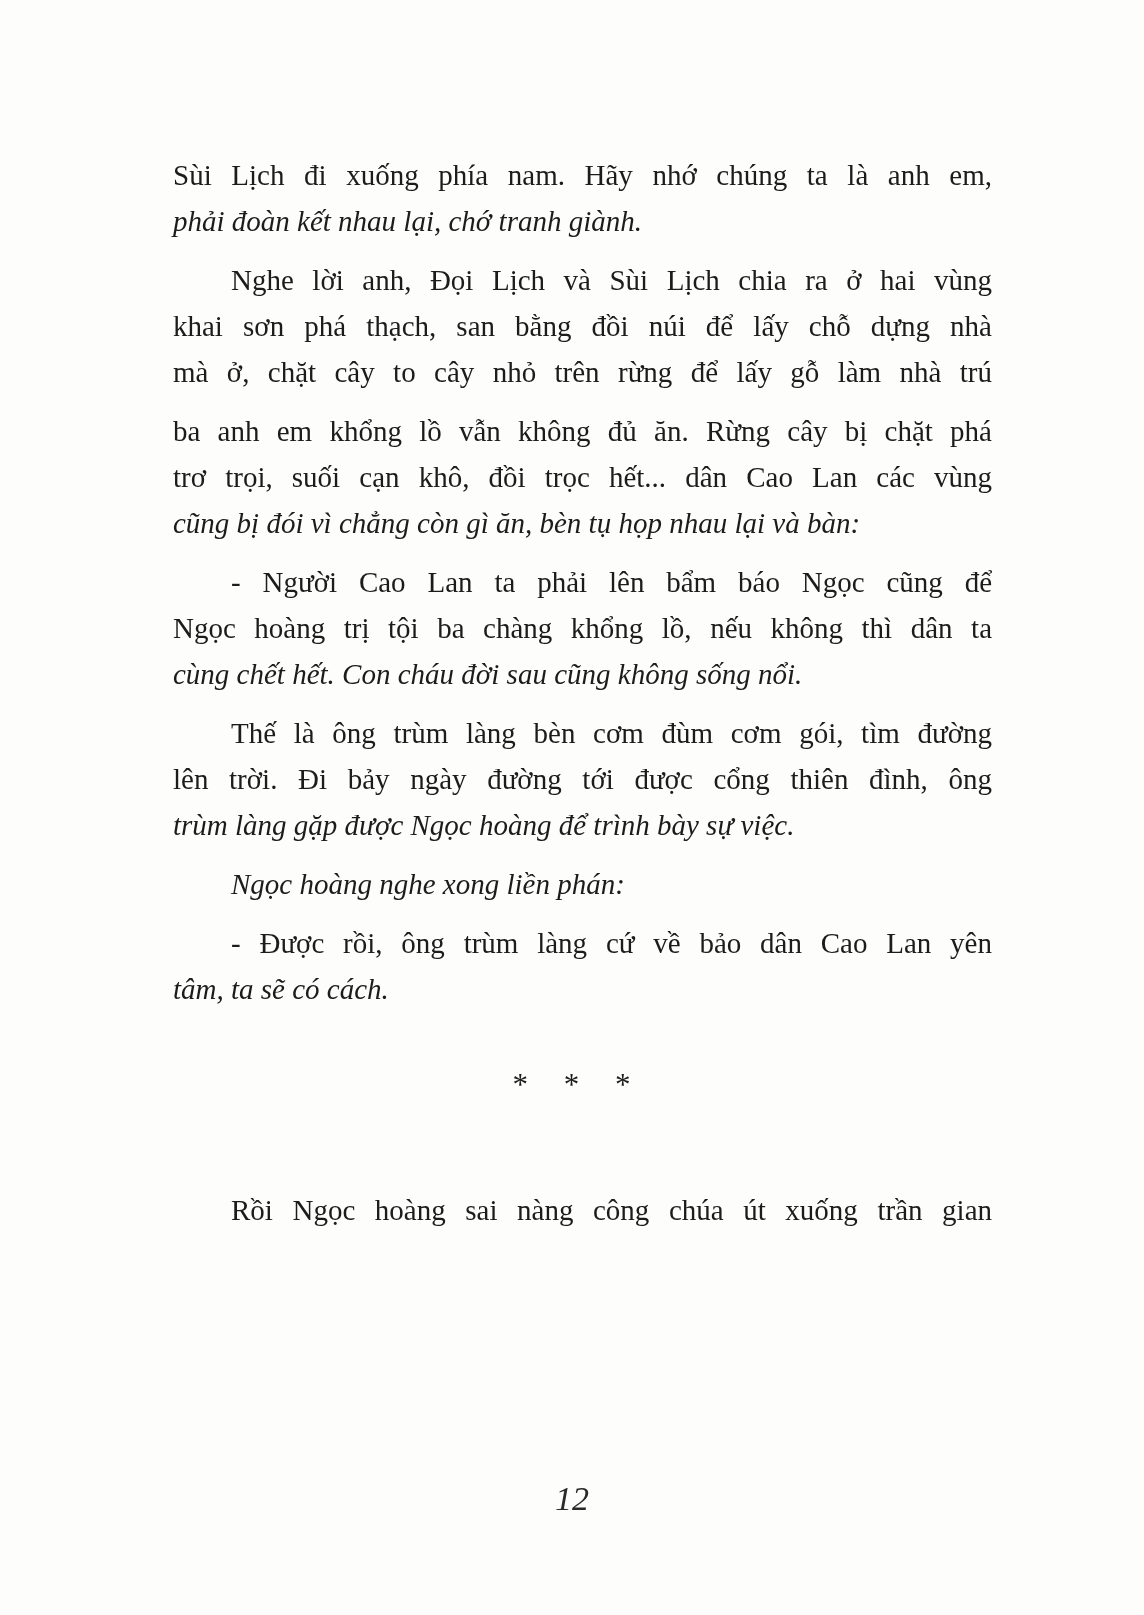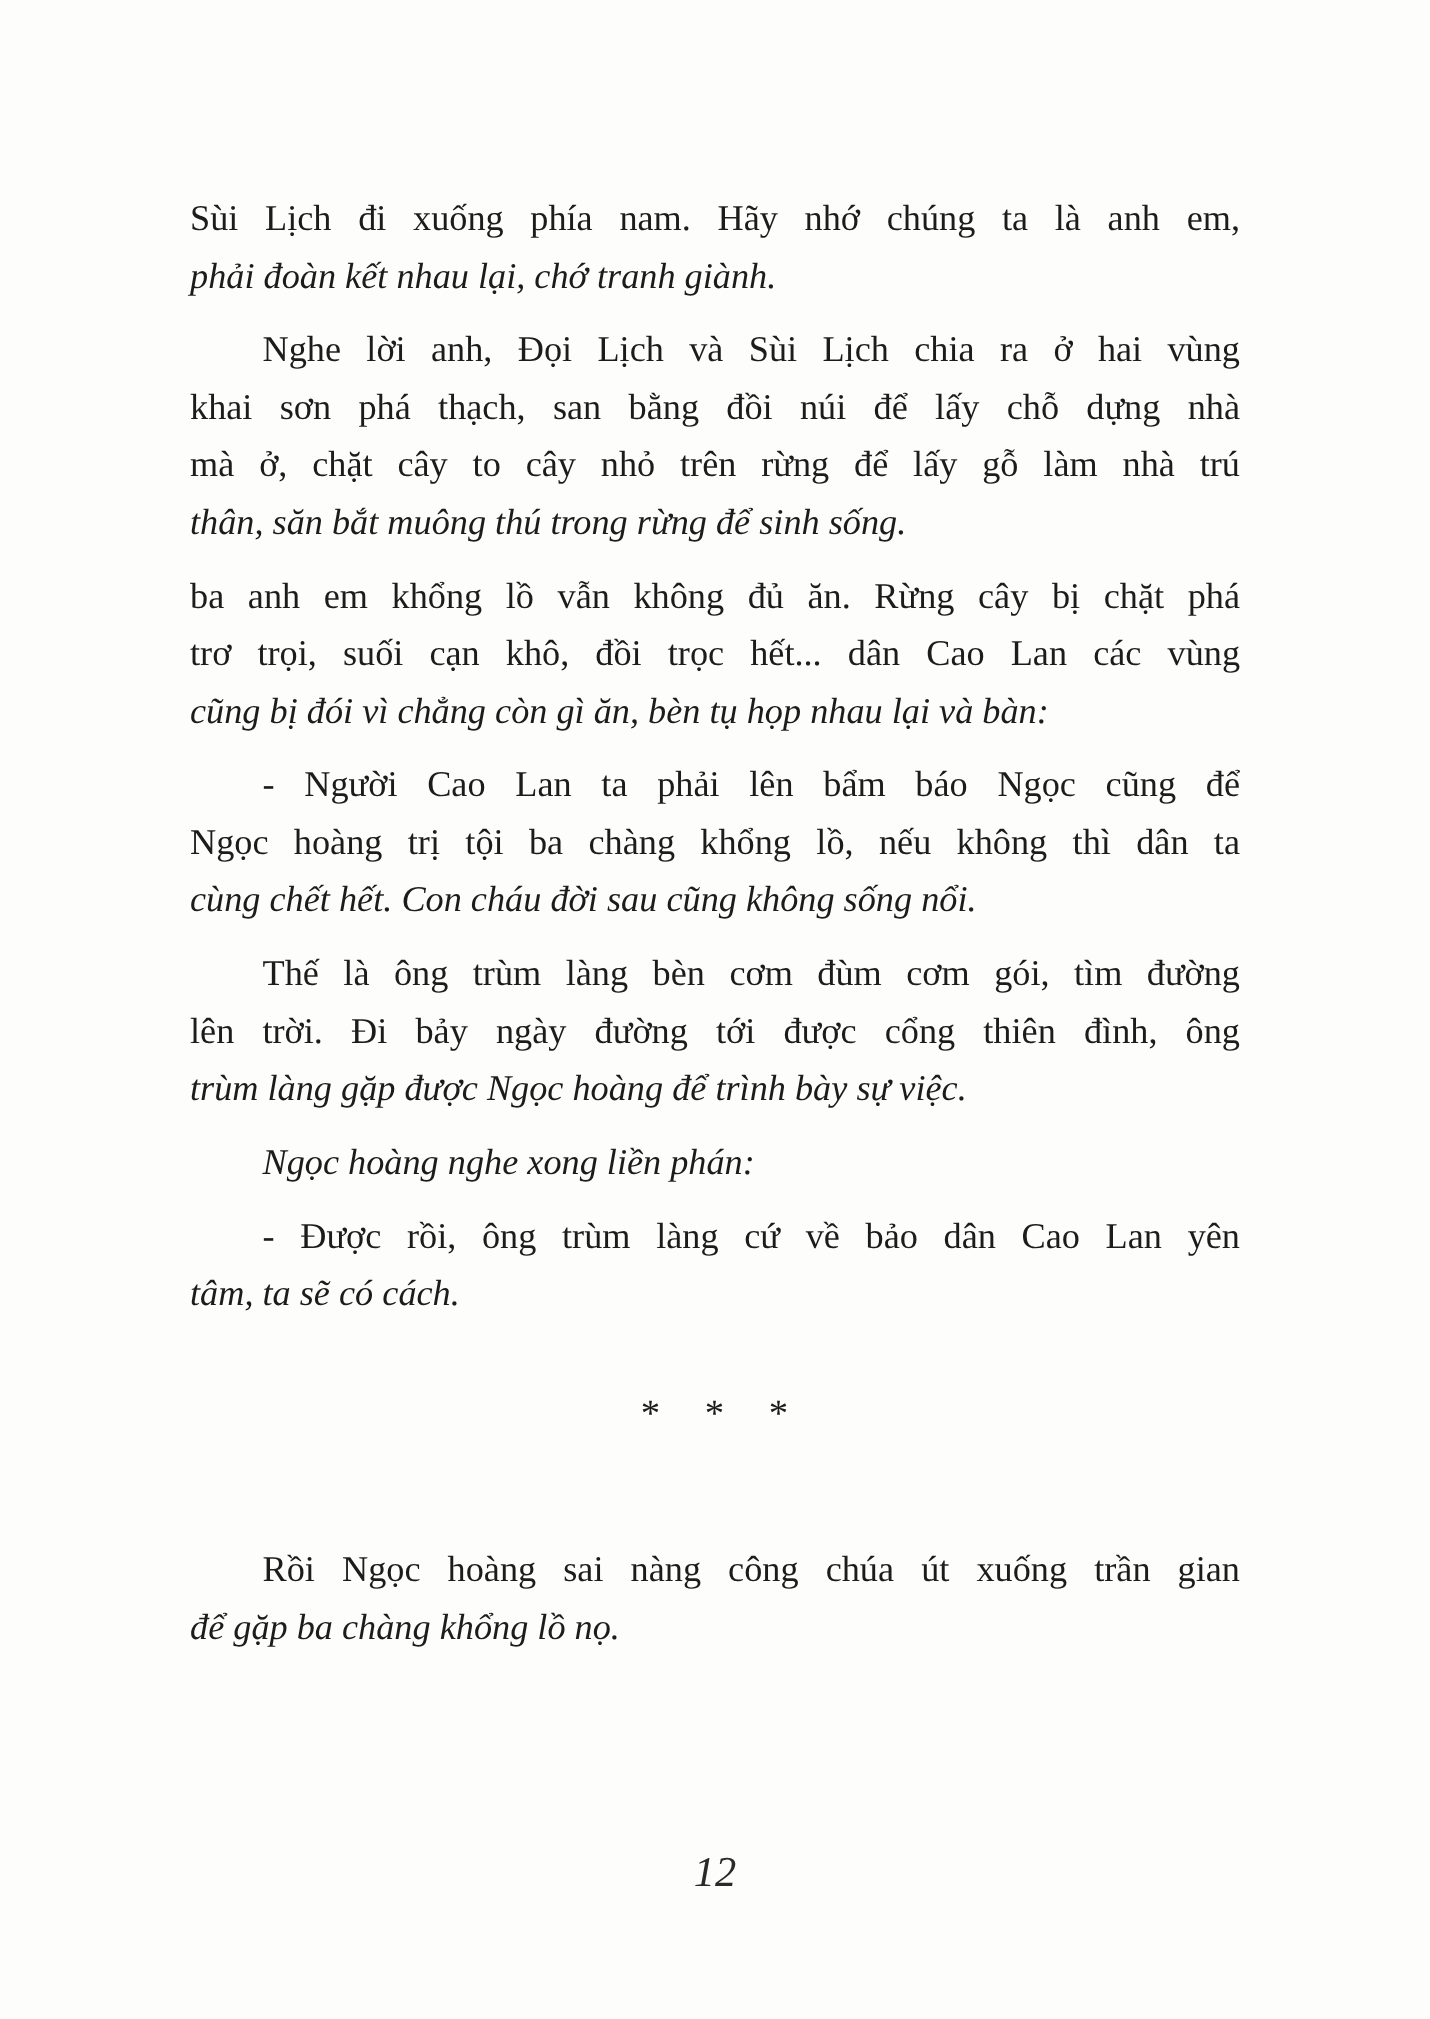--- a/index.html
+++ b/index.html
@@ -25,20 +25,21 @@
     left: 152px;
     width: 840px;
     font-size: 29px;
     line-height: 46px;
   }
   .para { margin: 0; }
   .para + .para, .separator + .para { margin-top: 13px; }
   .line {
     text-align: justify;
     text-align-last: justify;
+    margin-left: 21px;
   }
   .line.last {
     text-align-last: auto;
     font-style: italic;
   }
   .line.indent {
     text-indent: 58px;
   }
   .separator {
     margin-top: 50px;
@@ -66,21 +67,20 @@
 <div class="book-page">
   <div class="textblock" id="textblock">
       <div class="para">
         <div class="line">Sùi Lịch đi xuống phía nam. Hãy nhớ chúng ta là anh em,</div>
         <div class="line last">phải đoàn kết nhau lại, chớ tranh giành.</div>
       </div>
       <div class="para">
         <div class="line indent">Nghe lời anh, Đọi Lịch và Sùi Lịch chia ra ở hai vùng</div>
         <div class="line">khai sơn phá thạch, san bằng đồi núi để lấy chỗ dựng nhà</div>
         <div class="line">mà ở, chặt cây to cây nhỏ trên rừng để lấy gỗ làm nhà trú</div>
-        <div class="line last">thân, săn bắt muông thú trong rừng để sinh sống.</div>
       </div>
       <div class="para">
         <div class="line">ba anh em khổng lồ vẫn không đủ ăn. Rừng cây bị chặt phá</div>
         <div class="line">trơ trọi, suối cạn khô, đồi trọc hết... dân Cao Lan các vùng</div>
         <div class="line last">cũng bị đói vì chẳng còn gì ăn, bèn tụ họp nhau lại và bàn:</div>
       </div>
       <div class="para">
         <div class="line indent">- Người Cao Lan ta phải lên bẩm báo Ngọc cũng để</div>
         <div class="line">Ngọc hoàng trị tội ba chàng khổng lồ, nếu không thì dân ta</div>
         <div class="line last">cùng chết hết. Con cháu đời sau cũng không sống nổi.</div>
@@ -93,17 +93,16 @@
       <div class="para">
         <div class="line last indent">Ngọc hoàng nghe xong liền phán:</div>
       </div>
       <div class="para">
         <div class="line indent">- Được rồi, ông trùm làng cứ về bảo dân Cao Lan yên</div>
         <div class="line last">tâm, ta sẽ có cách.</div>
       </div>
       <div class="separator">*  *  *</div>
       <div class="para">
         <div class="line indent">Rồi Ngọc hoàng sai nàng công chúa út xuống trần gian</div>
-        <div class="line last">để gặp ba chàng khổng lồ nọ.</div>
       </div>
     </div>
   <div class="pagenum">12</div>
 </div>
 
 </body></html>

